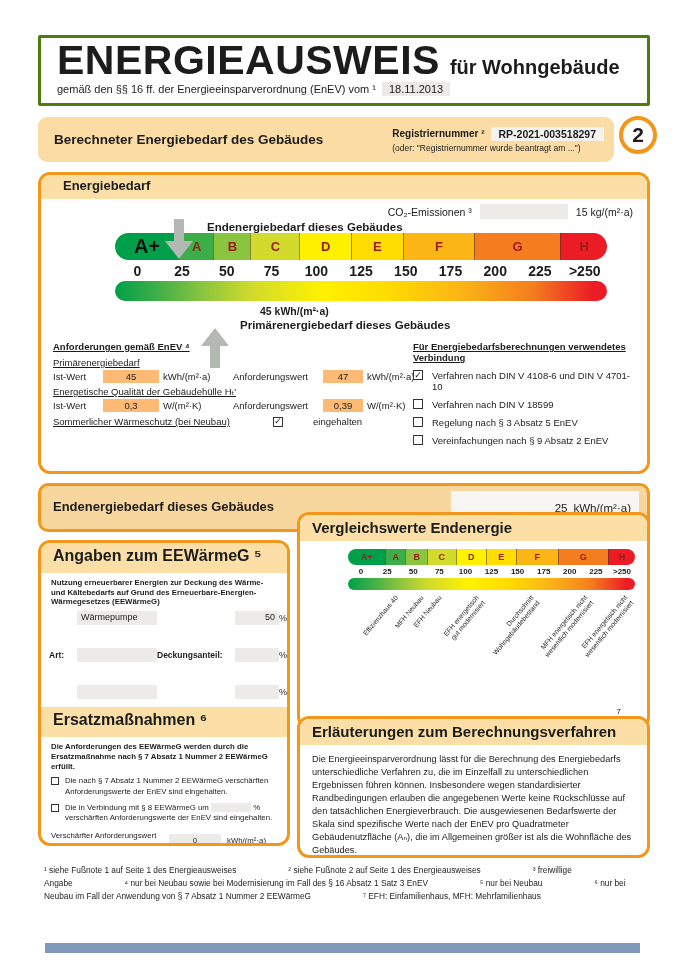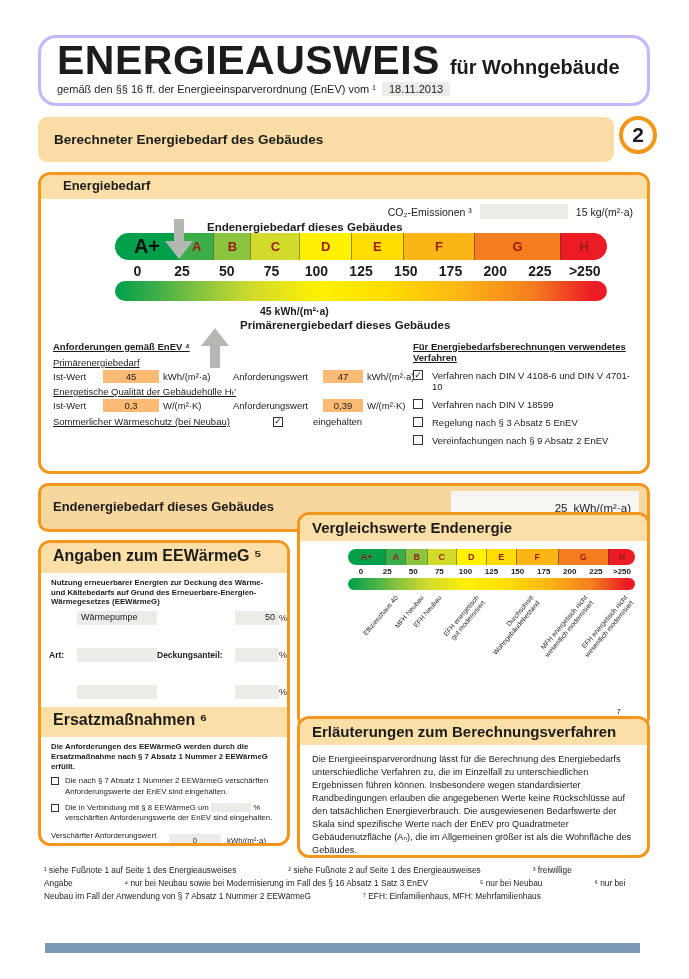--- a/index.html
+++ b/index.html
@@ -1,21 +1,21 @@
 <!DOCTYPE html>
 <html><head>
 <meta charset="utf-8">
 <style>
   * { box-sizing: border-box; margin: 0; padding: 0; }
   body { background:#d8d8d8; font-family:"Liberation Sans","DejaVu Sans",sans-serif; color:#1c1c1c; }
   .page { position:relative; width:689px; height:979px; background:#ffffff; margin:0 auto; overflow:hidden; }
 
   
   .header-box { position:absolute; left:38px; top:35px; width:612px; height:71px;
-    border:3px solid #c4b5fd; border-radius:18px; padding:2px 14px 0 16px; background:#fff; }
+    border:3px solid #4d7c0f; border-radius:2px; padding:2px 14px 0 16px; background:#fff; }
   .hb-line1 { display:flex; align-items:baseline; gap:10px; }
   .hb-title { font-size:41px; font-weight:bold; letter-spacing:0.5px; line-height:1.0; }
   .hb-sub { font-size:20px; font-weight:bold; }
   .hb-line2 { font-size:11px; margin-top:1px; display:flex; align-items:center; gap:6px; }
   .field { background:#ecebe7; display:inline-block; padding:1px 7px; }
   .hb-date { font-size:11px; }
 
   
   .subheader { position:absolute; left:38px; top:117px; width:576px; height:45px;
     background:#fadca4; border-radius:9px; display:flex; align-items:center; padding:0 10px 0 16px; }
@@ -147,20 +147,27 @@
       <span class="hb-sub">für Wohngebäude</span>
     </div>
     <div class="hb-line2">
       <span>gemäß den §§ 16 ff. der Energieeinsparverordnung (EnEV) vom ¹</span>
       <span class="field hb-date">18.11.2013</span>
     </div>
   </div>
 
   <div class="subheader">
     <span class="sh-title">Berechneter Energiebedarf des Gebäudes</span>
+    <div class="sh-right">
+      <div class="sh-reg-row">
+        <span class="sh-reg-label">Registriernummer ²</span>
+        <span class="sh-reg-value">RP-2021-003518297</span>
+      </div>
+      <div class="sh-note">(oder: "Registriernummer wurde beantragt am ...")</div>
+    </div>
   </div>
   <div class="page-circle">2</div>
 
   <div class="panel p-energie">
     <div class="strip">Energiebedarf</div>
     <div class="co2-row">
       <span>CO₂-Emissionen ³</span>
       <span class="field co2-field"></span>
       <span><span>15</span> <span>kg/(m²·a)</span></span>
     </div>
@@ -220,21 +227,21 @@
           <span class="fldv">0,39</span>
           <span class="unit">W/(m²·K)</span>
         </div>
         <div class="summer-row">
           <span class="u">Sommerlicher Wärmeschutz (bei Neubau)</span>
           <span class="cbx">✓</span>
           <span>eingehalten</span>
         </div>
       </div>
       <div class="req-right">
-        <div class="vf-title bold u">Für Energiebedarfsberechnungen verwendetes Verfahren</div>
+        <div class="vf-title bold u">Für Energiebedarfsberechnungen verwendetes Verbindung</div>
         <div class="vf-item">
             <span class="cbx">✓</span>
             <span>Verfahren nach DIN V 4108-6 und DIN V 4701-10</span>
           </div>
         <div class="vf-item">
             <span class="cbx"></span>
             <span>Verfahren nach DIN V 18599</span>
           </div>
         <div class="vf-item">
             <span class="cbx"></span>

